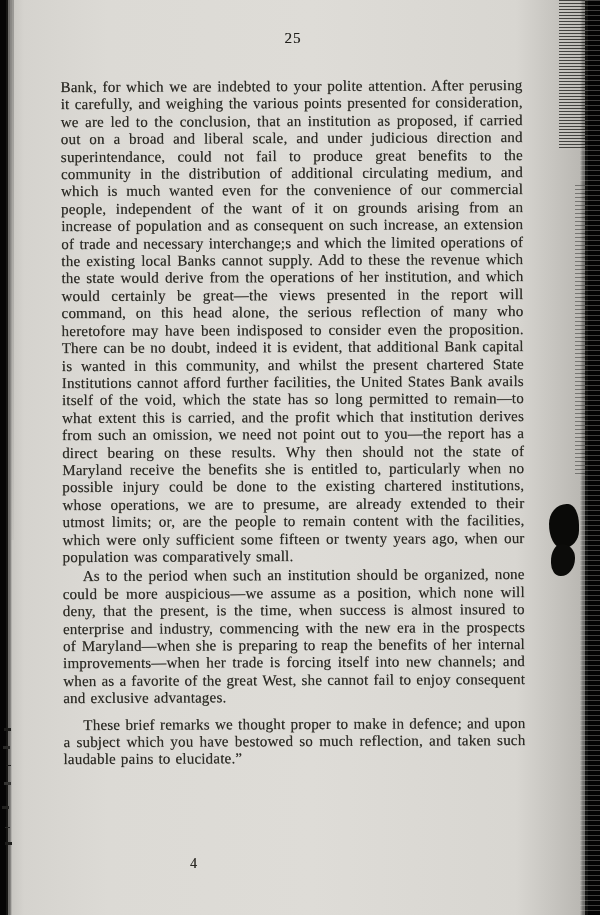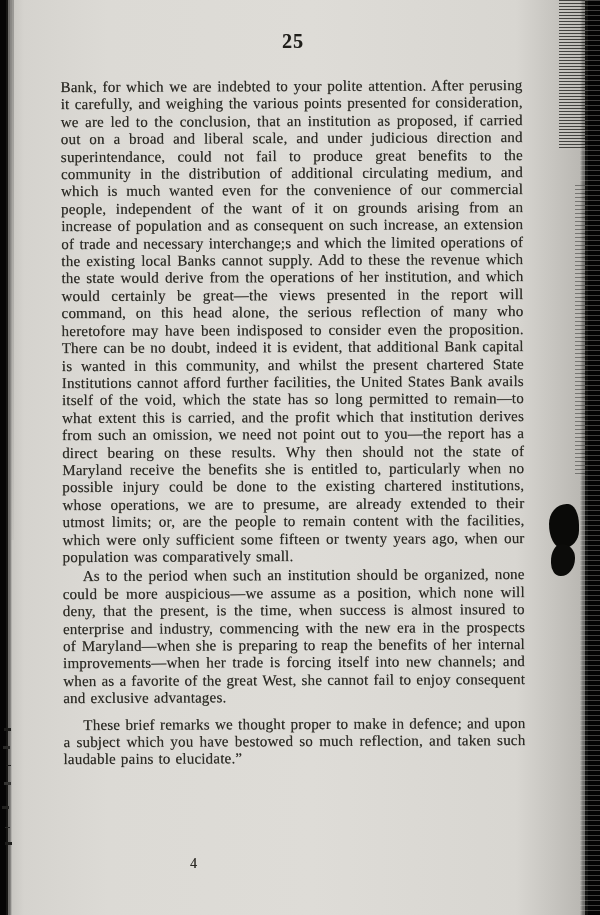--- a/index.html
+++ b/index.html
@@ -51,21 +51,21 @@
   }
   .margin-marks { position: absolute; left: 0; top: 722px; width: 18px; height: 140px; }
   .margin-marks::before {
     content: ""; position: absolute; left: 4px; top: 6px; width: 7px; height: 3px; background: #1c1c1a;
     box-shadow: -1px 18px 0 0 #2a2a28, 1px 36px 0 -1px #1c1c1a, 0 54px 0 0 #333331,
                 -2px 78px 0 0 #222220, 0 98px 0 -1px #2a2a28, 1px 114px 0 0 #1c1c1a;
   }
   
   .page-number {
     position: absolute; top: 30px; left: 62px; width: 462px;
-    text-align: center; font-size: 20px; font-weight: bold; letter-spacing: 1px;
+    text-align: center; font-size: 15px; font-weight: normal; letter-spacing: 1px;
     color: #1f1e1a;
     text-shadow: 0.3px 0.3px 0.4px rgba(31,30,26,.55);
   }
   .text-block {
     position: absolute; top: 78px; left: 62px; width: 462px;
     transform: rotate(-0.25deg);
     font-size: 15px; line-height: 17.4px;
     letter-spacing: 0.2px; word-spacing: 1px;
     text-align: justify;
     color: #2b2a24;

